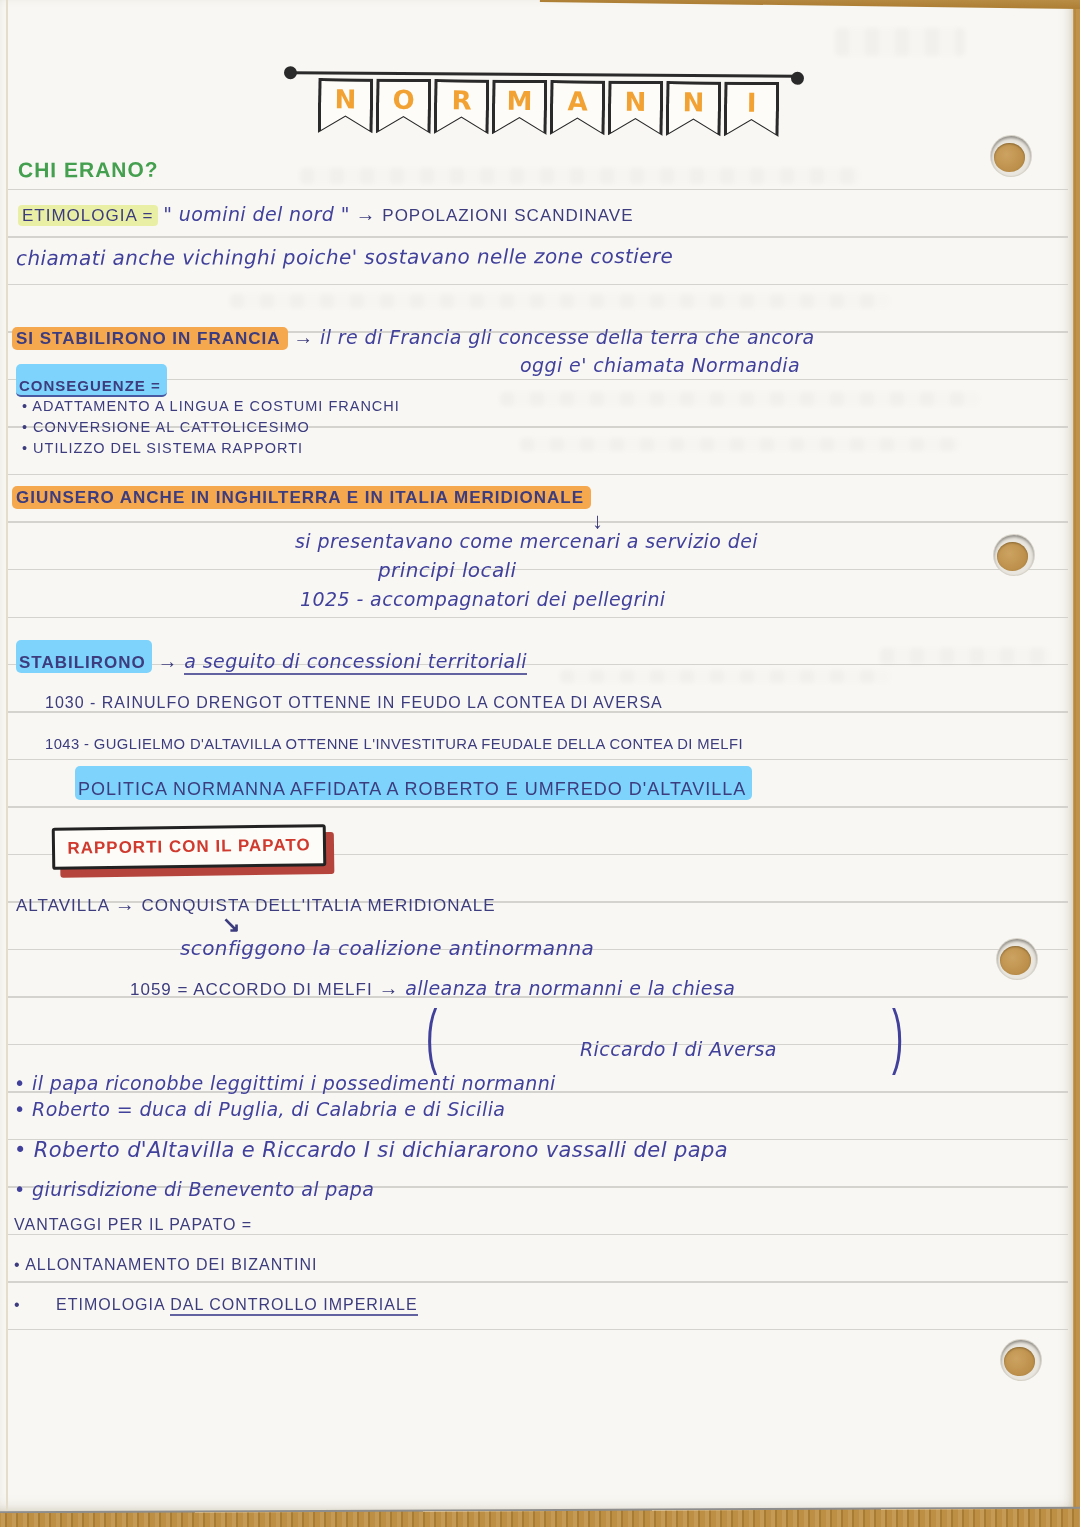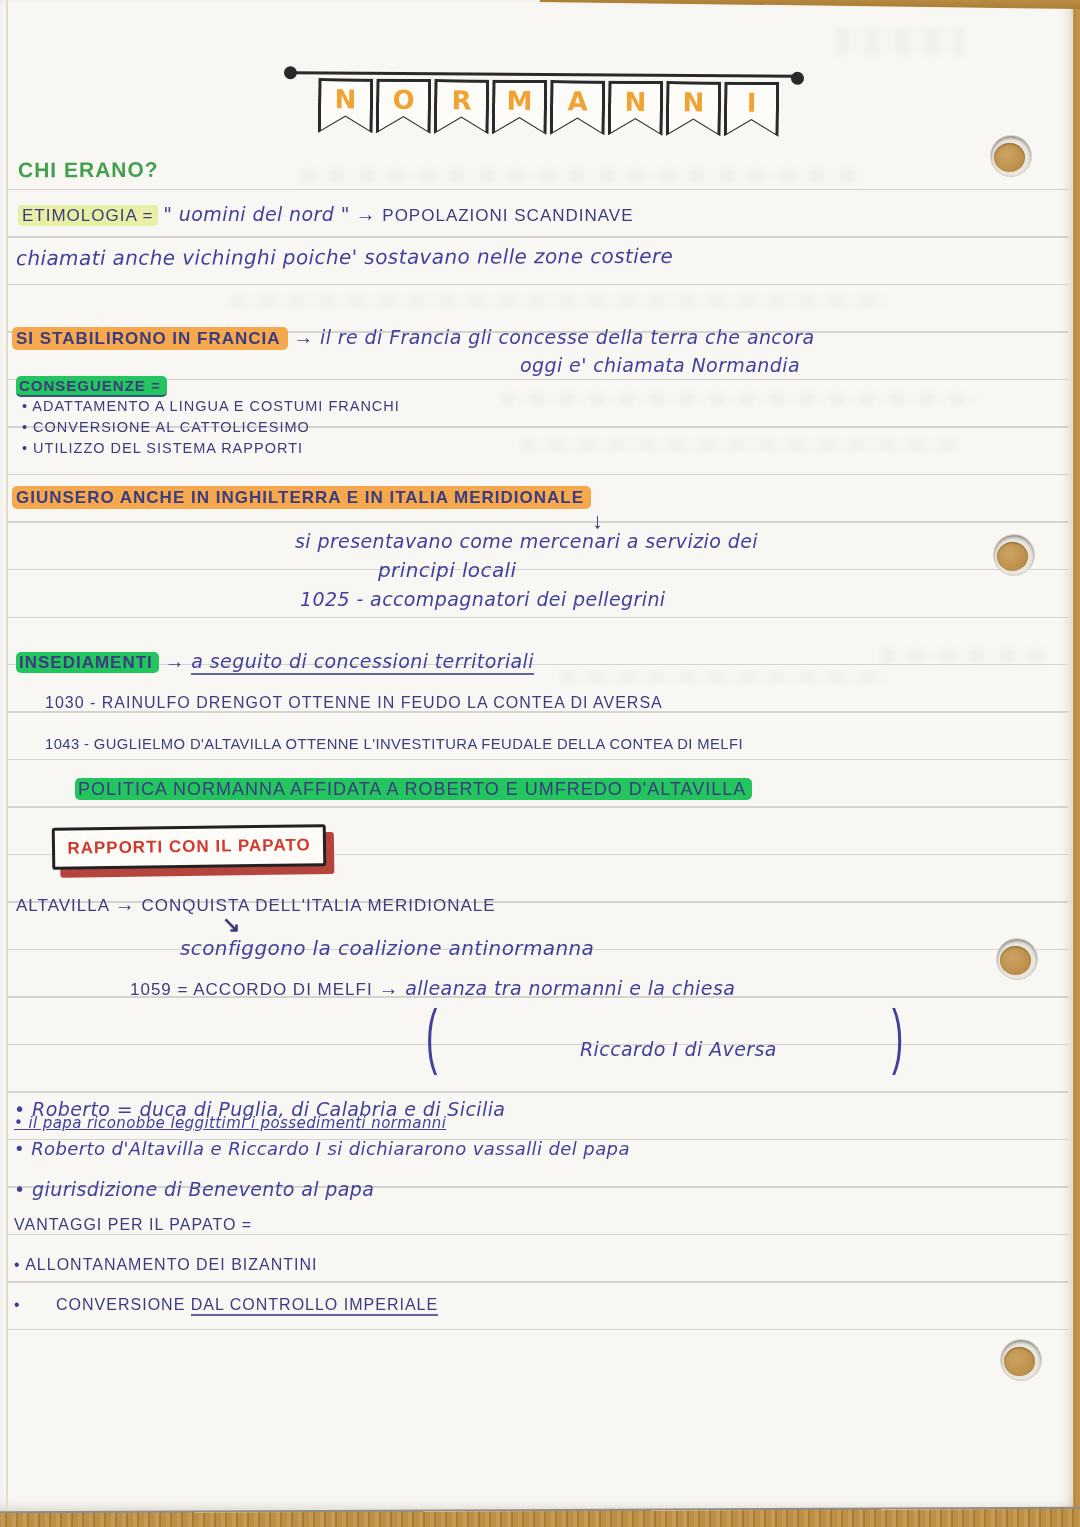--- a/index.html
+++ b/index.html
@@ -13,21 +13,21 @@
          background:repeating-linear-gradient(to bottom,transparent 0 46px,#c9c7c2 46px 47.5px);opacity:.75;}
   .edgeL{position:absolute;left:6px;top:0;width:2px;height:1513px;background:#e4ddcc;}
 
   .hole{position:absolute;width:40px;height:40px;border-radius:50%;background:#e9e6df;box-shadow:inset 0 2px 3px #8f8d86, 0 0 0 1px #d7d3c9;}
   .hole .punch{position:absolute;left:3px;top:7px;width:31px;height:29px;border-radius:50%;background:radial-gradient(circle at 40% 40%,#cda362,#b4863e);box-shadow:inset 0 1px 2px rgba(80,55,15,.5);}
 
   .print{position:absolute;color:#3c3c7e;letter-spacing:1px;font-weight:500;white-space:nowrap;}
   .cursive{position:absolute;color:#41419c;font-style:italic;letter-spacing:.4px;white-space:nowrap;font-family:"DejaVu Sans",sans-serif;}
   .green{color:#44a04e;font-weight:700;}
   .hl-orange{background:#f5a84e;border-radius:5px;padding:2px 7px 2px 4px;box-decoration-break:clone;}
-  .hl-yellow{background:#22c55e;border-radius:5px;padding:1px 6px 1px 3px;}
+  .hl-yellow{background:#7dd3fc;border-radius:5px;padding:13px 6px 1px 3px;}
   .hl-lime{background:#e9f0a6;border-radius:4px;padding:1px 4px;}
   .arrow{font-weight:700;color:#3c3c7e;font-style:normal;}
   .und{border-bottom:2px solid rgba(60,60,140,.8);padding-bottom:1px;}
 
   .banner-line{position:absolute;left:292px;top:73px;width:504px;height:3px;background:#2a2a2a;transform:rotate(.4deg);}
   .dot{position:absolute;width:13px;height:13px;border-radius:50%;background:#2a2a2a;top:-5px;}
   .flags{position:absolute;left:318px;top:80px;display:flex;gap:3px;transform:rotate(.5deg);}
   .flag{position:relative;width:55px;height:55px;background:#2a2a2a;clip-path:polygon(0 0,100% 0,100% 100%,50% 70%,0 100%);display:flex;align-items:flex-start;justify-content:center;}
   .flag .inner{position:absolute;left:3px;top:3px;right:3px;bottom:3px;background:#fdfcf8;clip-path:polygon(0 0,100% 0,100% 100%,50% 70%,0 100%);}
   .flag .ltr{position:relative;z-index:2;margin-top:6px;font-size:26px;font-weight:700;color:#f2a233;font-family:"DejaVu Sans",sans-serif;}
@@ -120,21 +120,21 @@
 
   <div class="print" style="left:12px;top:488px;font-size:17px;font-weight:700;">
     <span class="hl-orange">GIUNSERO ANCHE IN INGHILTERRA E IN ITALIA MERIDIONALE</span>
   </div>
   <div class="print arrow" style="left:592px;top:508px;font-size:22px;">↓</div>
   <div class="cursive" style="left:295px;top:530px;font-size:19px;">si presentavano come mercenari a servizio dei</div>
   <div class="cursive" style="left:378px;top:558px;font-size:20px;">principi locali</div>
   <div class="cursive" style="left:300px;top:588px;font-size:19px;">1025 - accompagnatori dei pellegrini</div>
 
   <div class="print" style="left:16px;top:650px;font-size:17px;font-weight:700;">
-    <span class="hl-yellow">INSEDIAMENTI</span>
+    <span class="hl-yellow">STABILIRONO</span>
     <span class="arrow" style="font-size:20px;">→</span>
     <span class="cursive und" style="position:static;font-size:19px;font-weight:400;">a seguito di concessioni territoriali</span>
   </div>
   <div class="print" style="left:45px;top:694px;font-size:16px;">1030 - RAINULFO DRENGOT OTTENNE IN FEUDO LA CONTEA DI AVERSA</div>
   <div class="print" style="left:45px;top:736px;font-size:14.8px;letter-spacing:.4px;">1043 - GUGLIELMO D'ALTAVILLA OTTENNE L'INVESTITURA FEUDALE DELLA CONTEA DI MELFI</div>
   <div class="print" style="left:75px;top:779px;font-size:18px;">
     <span class="hl-yellow">POLITICA NORMANNA AFFIDATA A ROBERTO E UMFREDO D'ALTAVILLA</span>
   </div>
 
   <div class="redbox">
@@ -152,30 +152,30 @@
   <div class="print" style="left:130px;top:977px;font-size:17px;">
     <span>1059 = ACCORDO DI MELFI</span>
     <span class="arrow" style="font-size:20px;">→</span>
     <span class="cursive" style="position:static;font-size:19px;">alleanza tra normanni e la chiesa</span>
   </div>
 
   <div class="bigparen" style="left:426px;top:1016px;">(</div>
   <div class="cursive" style="left:580px;top:1038px;font-size:19px;">Riccardo I di Aversa</div>
   <div class="bigparen" style="left:892px;top:1016px;">)</div>
 
-  <div class="cursive" style="left:14px;top:1114px;font-size:15px;text-decoration:underline;">• il papa riconobbe leggittimi i possedimenti normanni</div>
+  <div class="cursive" style="left:14px;top:1072px;font-size:19px;">• il papa riconobbe leggittimi i possedimenti normanni</div>
   <div class="cursive" style="left:14px;top:1098px;font-size:19px;">• Roberto = duca di Puglia, di Calabria e di Sicilia</div>
-  <div class="cursive" style="left:14px;top:1138px;font-size:18px;">• Roberto d'Altavilla e Riccardo I si dichiararono vassalli del papa</div>
+  <div class="cursive" style="left:14px;top:1138px;font-size:21px;">• Roberto d'Altavilla e Riccardo I si dichiararono vassalli del papa</div>
   <div class="cursive" style="left:14px;top:1178px;font-size:19px;">• giurisdizione di Benevento al papa</div>
 
   <div class="print" style="left:14px;top:1216px;font-size:16px;">VANTAGGI PER IL PAPATO =</div>
   <div class="print" style="left:14px;top:1256px;font-size:16px;">• ALLONTANAMENTO DEI BIZANTINI</div>
   <div class="print" style="left:14px;top:1296px;font-size:16px;">
     <span>•</span>
-    <span style="margin-left:30px;">CONVERSIONE</span>
+    <span style="margin-left:30px;">ETIMOLOGIA</span>
     <span class="und">DAL CONTROLLO IMPERIALE</span>
   </div>
 
   <div class="hole" style="left:991px;top:136px;">
       <div class="punch"></div>
     </div>
   <div class="hole" style="left:994px;top:535px;">
       <div class="punch"></div>
     </div>
   <div class="hole" style="left:997px;top:939px;">

